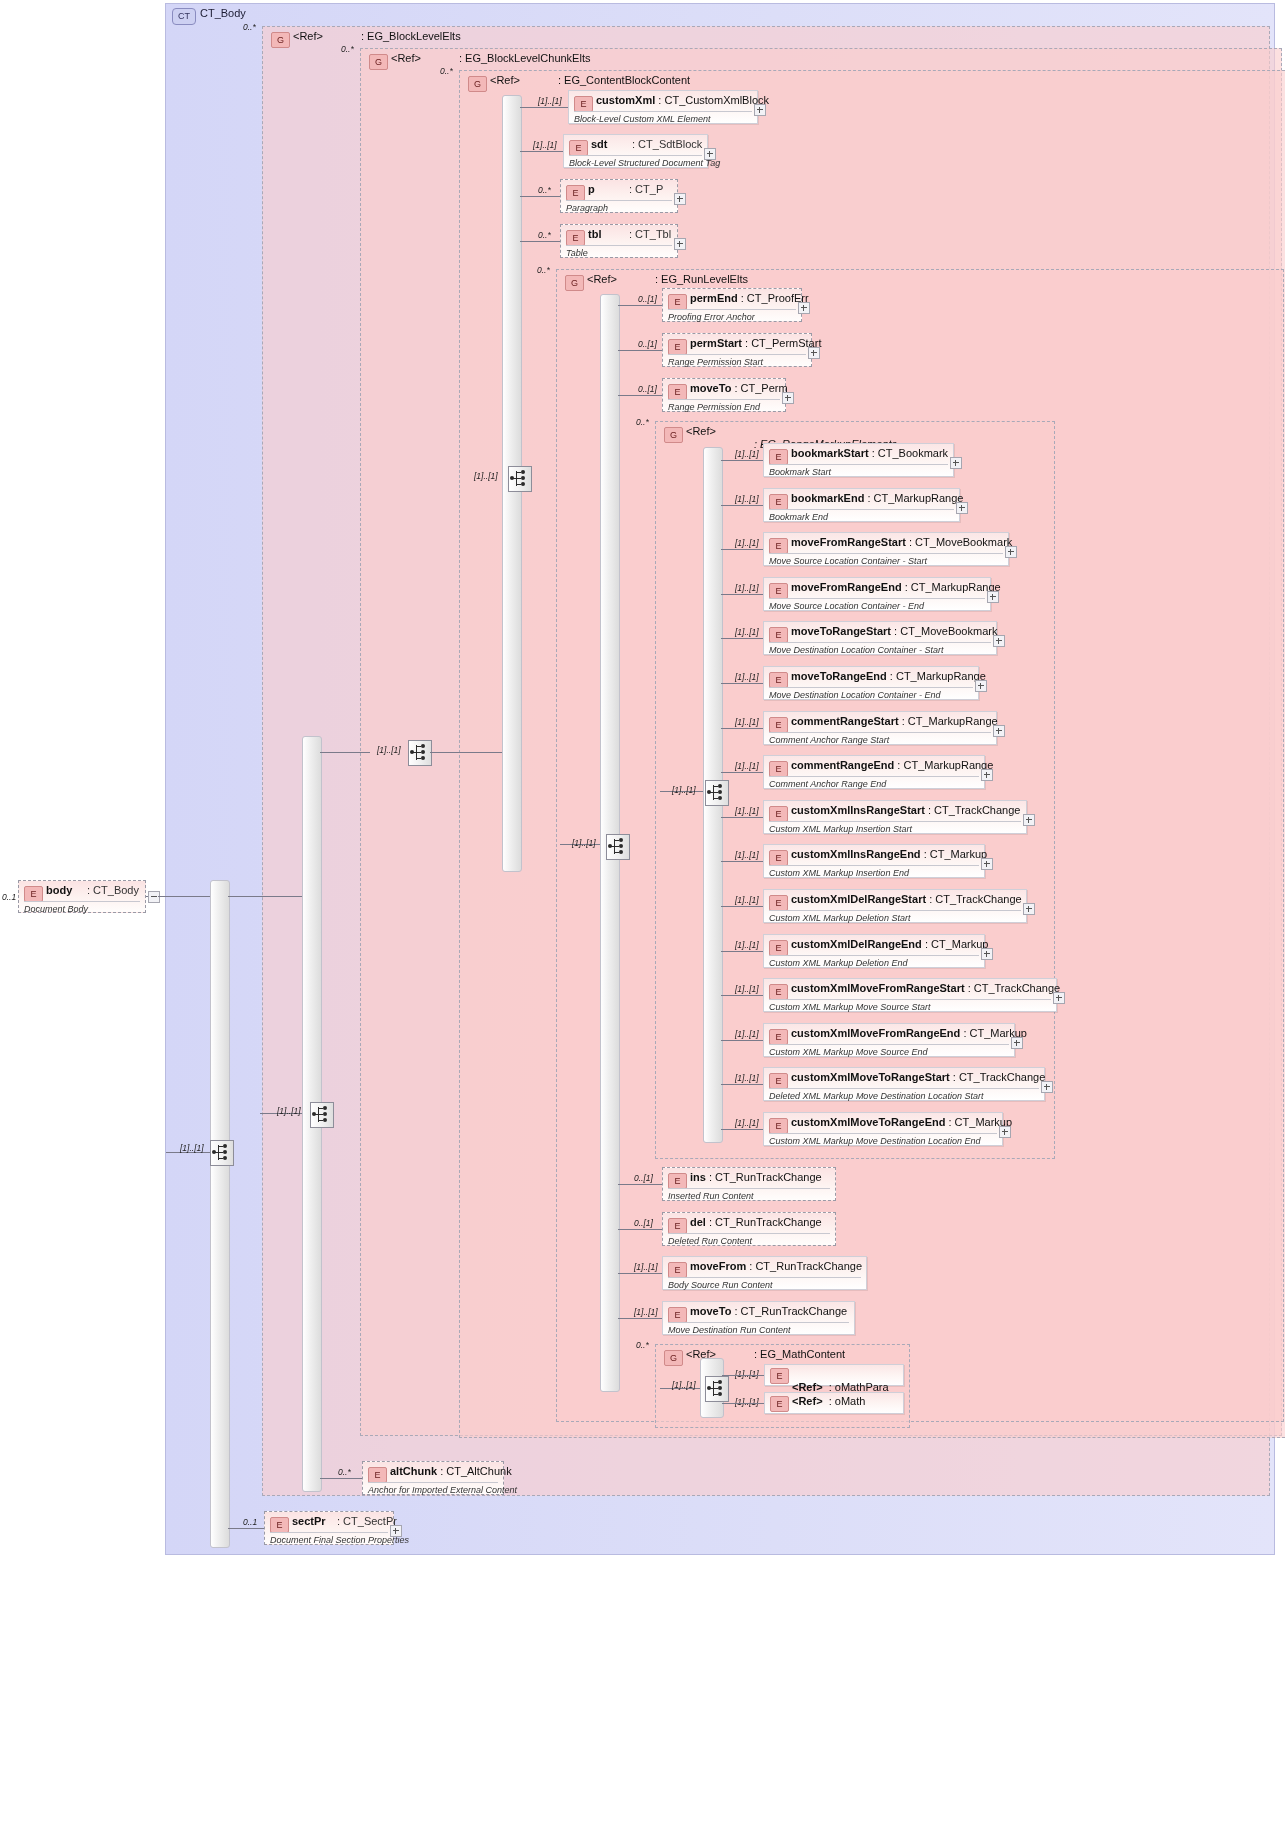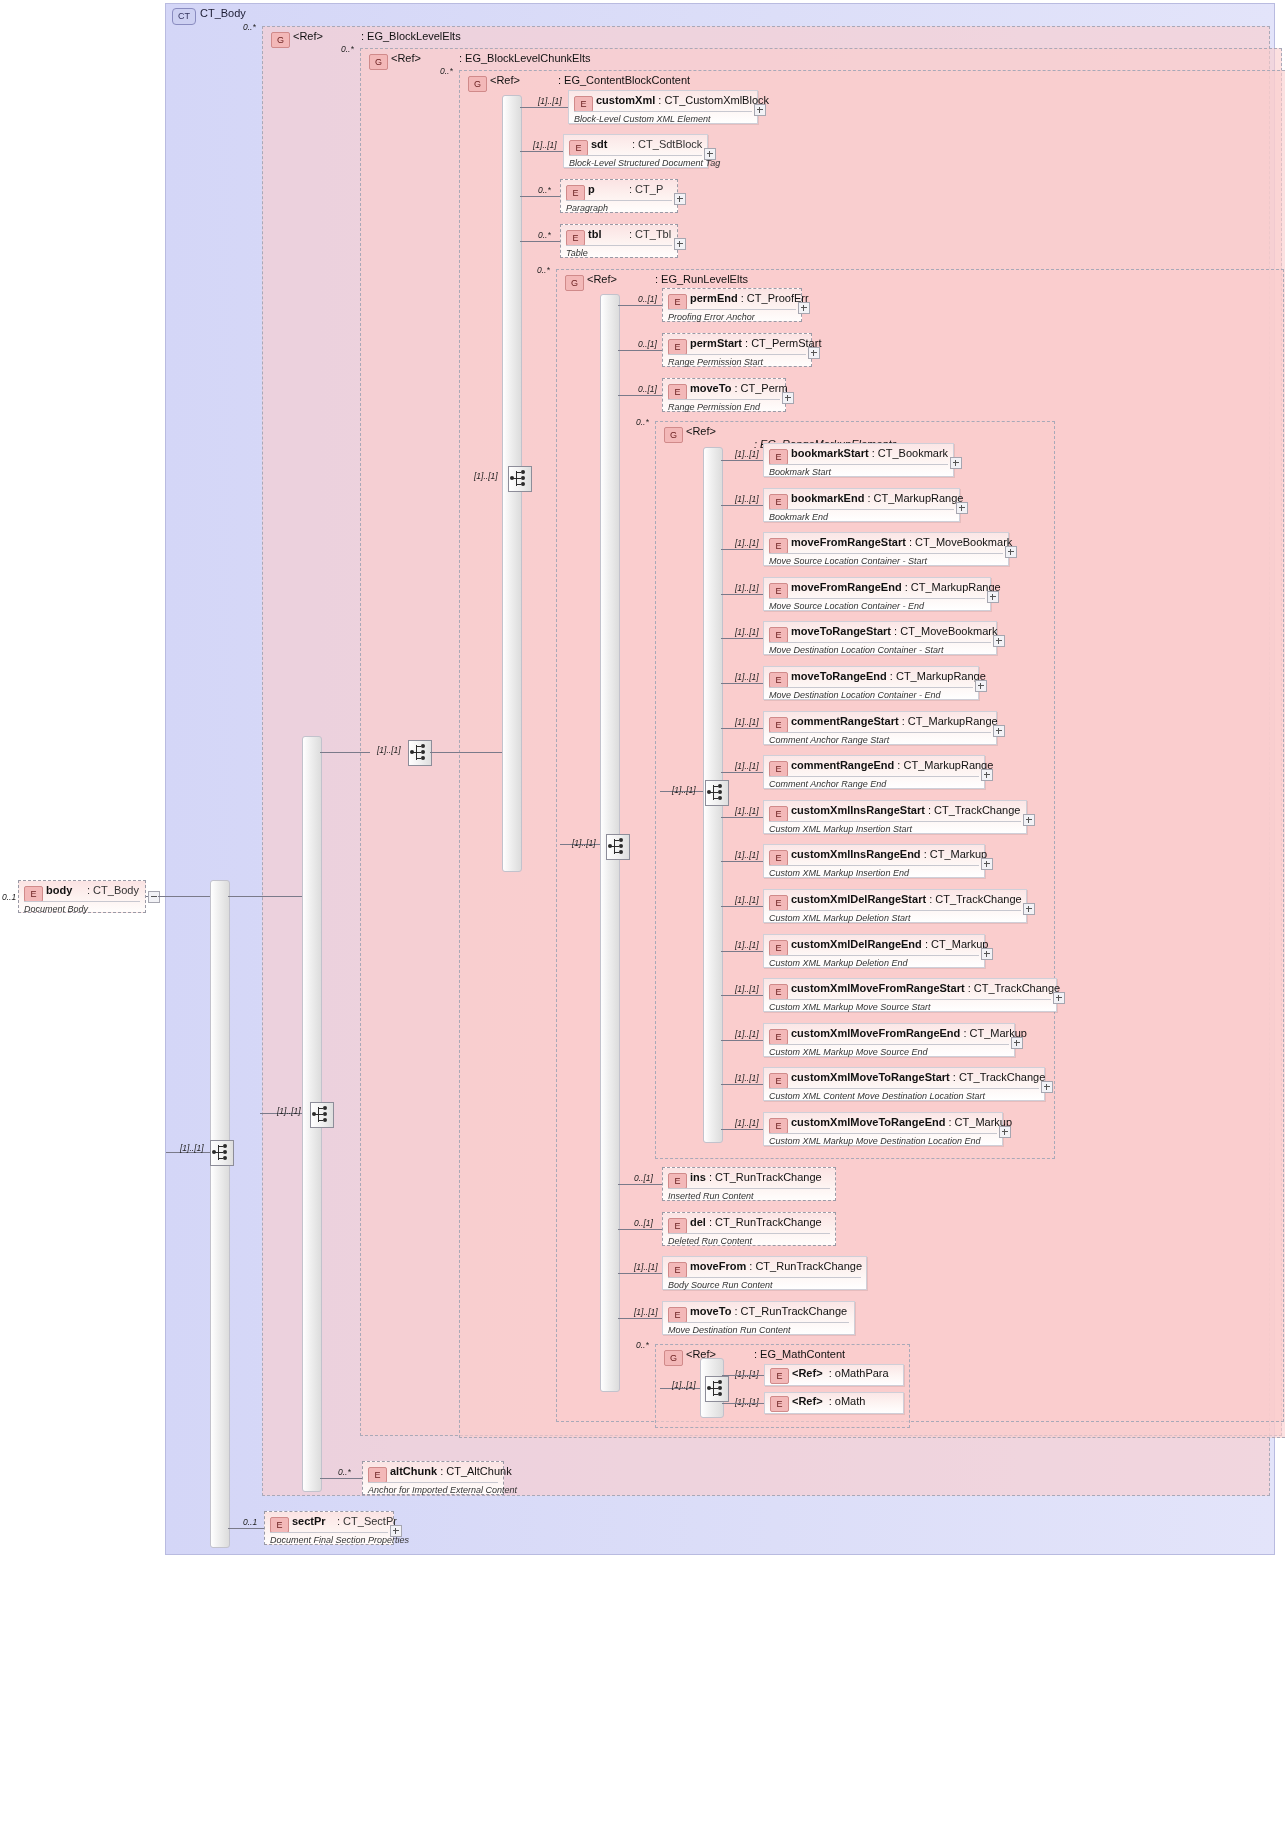--- a/index.html
+++ b/index.html
@@ -428,21 +428,21 @@
         <div class="rule"></div>
         <div class="ndoc">Custom XML Markup Move Source End</div>
       </div>
       <div class="occ" style="left: 735px; top: 1028.8px;">[1]..[1]</div>
       <div class="ln lnh" style="left: 721px; top: 1039.8px; width: 42px;"></div>
       <div class="plus" style="left: 1010.8px; top: 1036.8px;"></div>
       <div class="node solid" style="left: 763px; top: 1067.4px; width: 282.05px; height: 34px;">
         <div class="ebadge">E</div>
         <div class="nnametype"><b>customXmlMoveToRangeStart</b> <span>: CT_TrackChange</span></div>
         <div class="rule"></div>
-        <div class="ndoc">Custom XML Content Move Destination Location Start</div>
+        <div class="ndoc">Deleted XML Markup Move Destination Location Start</div>
       </div>
       <div class="occ" style="left: 735px; top: 1073.4px;">[1]..[1]</div>
       <div class="ln lnh" style="left: 721px; top: 1084.4px; width: 42px;"></div>
       <div class="plus" style="left: 1041.05px; top: 1081.4px;"></div>
       <div class="node solid" style="left: 763px; top: 1112px; width: 239.7px; height: 34px;">
         <div class="ebadge">E</div>
         <div class="nnametype"><b>customXmlMoveToRangeEnd</b> <span>: CT_Markup</span></div>
         <div class="rule"></div>
         <div class="ndoc">Custom XML Markup Move Destination Location End</div>
       </div>
@@ -481,21 +481,21 @@
         <div class="nnametype"><b>moveTo</b> <span>: CT_RunTrackChange</span></div>
         <div class="rule"></div>
         <div class="ndoc">Move Destination Run Content</div>
       </div>
       <div class="occ" style="left: 634px; top: 1306.8px;">[1]..[1]</div>
       <div class="ln lnh" style="left: 618px; top: 1317.8px; width: 44px;"></div>
     </div>
 
   <div class="node solid" style="left:764px;top:1364px;width:140px;height:22px;">
     <div class="ebadge" style="top:3px;">E</div>
-    <div class="nnametype" style="top:2px;"><b>&lt;Ref&gt;</b> &nbsp;<span>: oMathPara</span></div>
+    <div class="nnametype" style="top:16px;"><b>&lt;Ref&gt;</b> &nbsp;<span>: oMathPara</span></div>
   </div>
   <div class="occ" style="left:735px;top:1369px;">[1]..[1]</div>
   <div class="ln lnh" style="left:722px;top:1375px;width:42px;"></div>
 
   <div class="node solid" style="left:764px;top:1392px;width:140px;height:22px;">
     <div class="ebadge" style="top:3px;">E</div>
     <div class="nnametype" style="top:2px;"><b>&lt;Ref&gt;</b> &nbsp;<span>: oMath</span></div>
   </div>
   <div class="occ" style="left:735px;top:1397px;">[1]..[1]</div>
   <div class="ln lnh" style="left:722px;top:1403px;width:42px;"></div>

